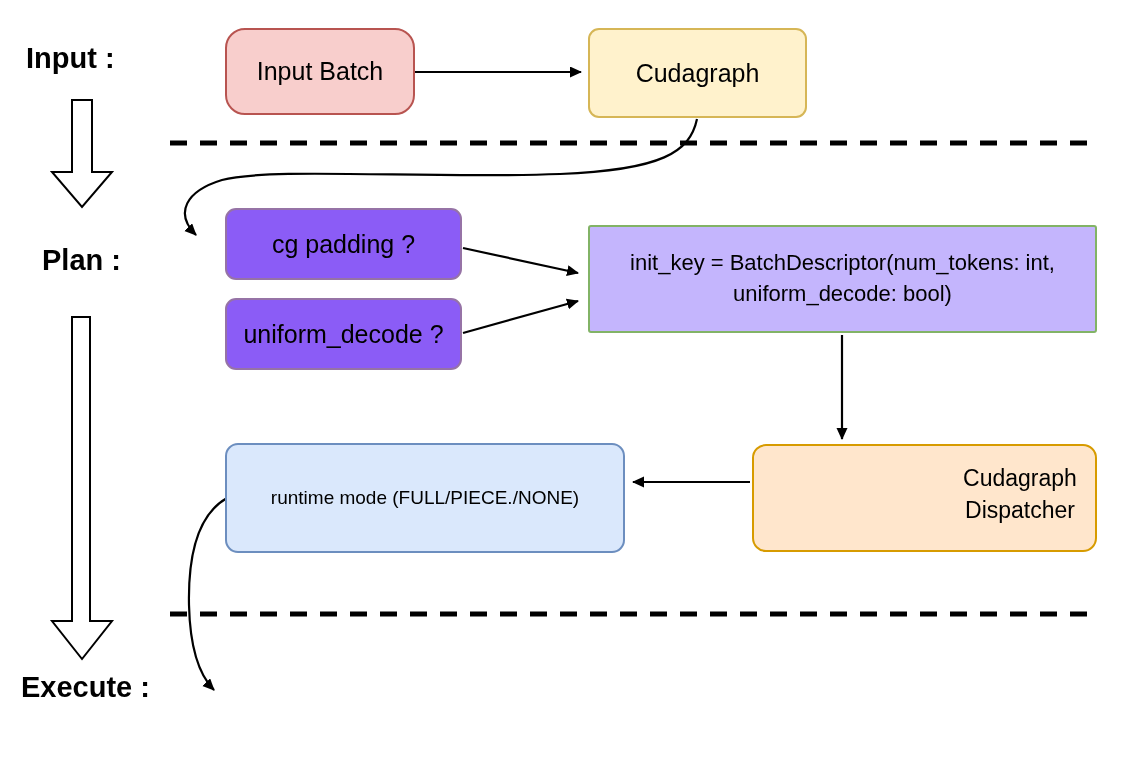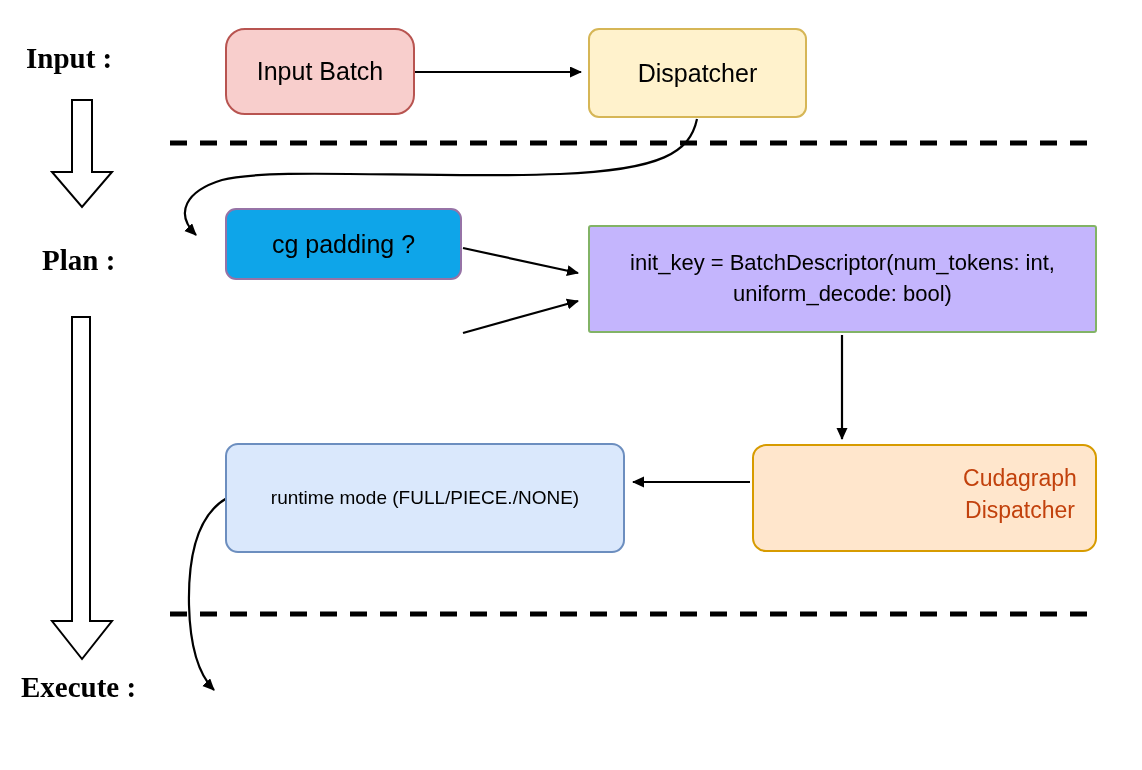--- a/index.html
+++ b/index.html
@@ -3,36 +3,36 @@
 <meta charset="utf-8">
 <style>
   html,body{margin:0;padding:0;background:#ffffff;}
   .canvas{
     position:relative;width:1142px;height:770px;background:#ffffff;overflow:hidden;
     font-family:"Liberation Sans",sans-serif;
   }
   svg.layer{position:absolute;left:0;top:0;width:1142px;height:770px;pointer-events:none;}
   .stage-label{
     position:absolute;font-weight:bold;font-size:29px;color:#000;
-    font-family:Liberation Serif, serif;white-space:nowrap;
+    font-family:Liberation Sans, sans-serif;white-space:nowrap;
   }
   .node{
     position:absolute;box-sizing:border-box;display:flex;align-items:center;justify-content:center;
     text-align:center;color:#000;line-height:1.3;
   }
   .node.red    {background:#F8CECC;border:2px solid #B85450;border-radius:20px;font-size:25px;}
   .node.yellow {background:#FFF2CC;border:2px solid #D6B656;border-radius:11px;font-size:25px;}
-  .node.purple {background:#0ea5e9;border:2px solid #9673A6;border-radius:11px;font-size:25px;}
+  .node.purple {background:#8b5cf6;border:2px solid #9673A6;border-radius:11px;font-size:25px;}
   .node.green  {background:#c4b5fd;border:2px solid #82B366;border-radius:3px;font-size:22px;line-height:1.4;}
   .node.blue   {background:#DAE8FC;border:2px solid #6C8EBF;border-radius:13px;font-size:19px;line-height:1.45;}
   .node.orange-outer{background:#FFE6CC;border:2px solid #D79B00;border-radius:14px;}
   .node.orange-inner{background:#FBD2B5;border:2px solid #D79B00;border-radius:11px;font-size:20px;}
   .cd-label{
     position:absolute;left:192px;top:16px;width:148px;text-align:center;
-    font-size:23px;line-height:1.4;color:#c2410c;
+    font-size:23px;line-height:1.4;color:#000000;
   }
   .node.codebox{
     background:#F8CECC;border:2px solid #B85450;border-radius:15px;
     font-family:"Liberation Mono","DejaVu Sans Mono",monospace;
     font-size:19px;color:#3a3a3a;justify-content:flex-start;text-align:left;
     line-height:1.55;white-space:pre;padding-left:5px;
   }
   .multiline{display:block;width:100%;}
 </style>
 </head>
@@ -64,27 +64,30 @@
 
   <div class="stage-label" style="left:26px;top:42px;">Input :</div>
   <div class="stage-label" style="left:42px;top:244px;text-align:center;">Plan :</div>
   <div class="stage-label" style="left:21px;top:671px;">Execute :</div>
 
   <div class="node red" style="left:225px;top:28px;width:190px;height:87px;">
     <span>Input Batch</span>
   </div>
 
   <div class="node yellow" style="left:588px;top:28px;width:219px;height:90px;">
-    <span>Dispatcher</span>
+    <span>Cudagraph</span>
   </div>
 
   <div class="node purple" style="left:225px;top:208px;width:237px;height:72px;">
     <span>cg padding ?</span>
   </div>
 
+  <div class="node purple" style="left:225px;top:298px;width:237px;height:72px;">
+    <span>uniform_decode ?</span>
+  </div>
 
   <div class="node green" style="left:588px;top:225px;width:509px;height:108px;flex-direction:column;">
     <span class="multiline">init_key = BatchDescriptor(num_tokens: int,</span>
     <span class="multiline">uniform_decode: bool)</span>
   </div>
 
   <div class="node blue" style="left:225px;top:443px;width:400px;height:110px;flex-direction:column;">
     <span class="multiline">runtime mode (FULL/PIECE./NONE)</span>
   </div>
 

